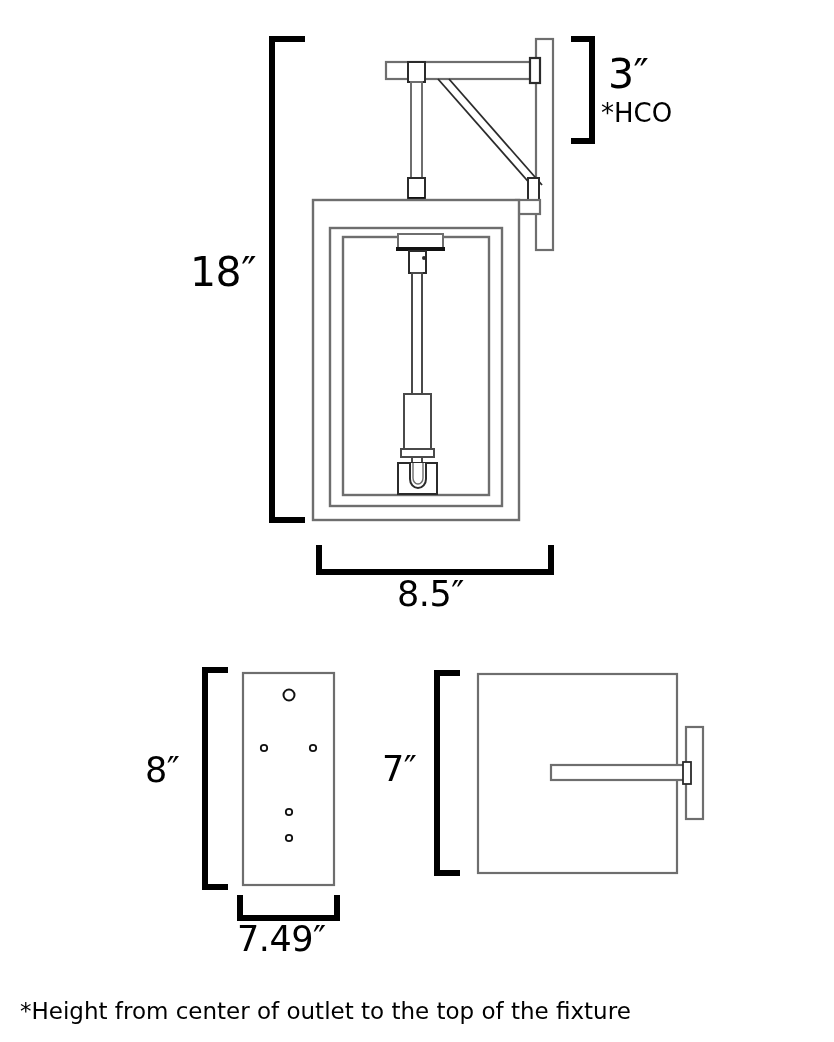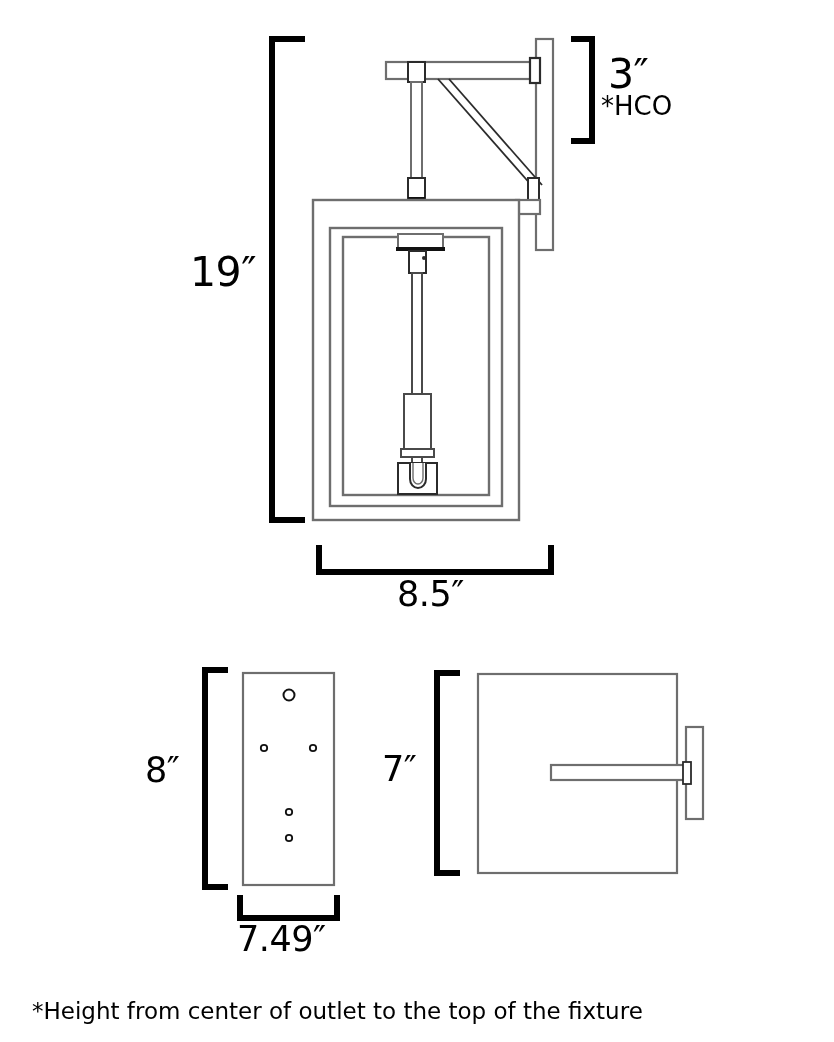--- a/index.html
+++ b/index.html
@@ -36,21 +36,21 @@
     letter-spacing: -0.5px;
   }
   #label-3 {
     left: 608px;
     top: 54px;
     font-size: 41px;
     letter-spacing: -0.5px;
   }
   #label-hco {
     left: 601px;
-    top: 93px;
+    top: 100px;
     font-size: 26px;
   }
   #label-85 {
     left: 397px;
     top: 577px;
     font-size: 35px;
     letter-spacing: -0.5px;
   }
   #label-8 {
     left: 145px;
@@ -70,21 +70,20 @@
     font-size: 35px;
     letter-spacing: -0.5px;
   }
   #footnote {
     position: absolute;
     left: 20px;
     top: 1000px;
     font-size: 23px;
     line-height: 1;
     white-space: nowrap;
-    margin-left: 12px;
   }
 </style>
 </head>
 <body>
 
 <svg id="spec-sheet" viewBox="0 0 834 1042" width="834" height="1042" xmlns="http://www.w3.org/2000/svg">
 
   <g>
 
     <g>
@@ -175,21 +174,21 @@
     <rect x="551" y="765" width="139" height="15" fill="#ffffff" stroke="#6e6e6e" stroke-width="2.2"></rect>
     <rect x="686" y="727" width="17" height="92" fill="#ffffff" stroke="#6e6e6e" stroke-width="2.2"></rect>
     <rect x="683" y="762" width="8" height="22" fill="#ffffff" stroke="#2b2b2b" stroke-width="1.8"></rect>
 
     <g>
       <path d="M 460 673 L 437 673 L 437 873 L 460 873" fill="none" stroke="#000000" stroke-width="6" stroke-linecap="butt"></path>
     </g>
   </g>
 </svg>
 
-<div class="dim-label" id="label-18">19″</div>
+<div class="dim-label" id="label-18">18″</div>
 
 <div class="dim-label" id="label-3">3″</div>
 
 <div class="dim-label" id="label-hco">*HCO</div>
 
 <div class="dim-label" id="label-85">8.5″</div>
 
 <div class="dim-label" id="label-8">8″</div>
 
 <div class="dim-label" id="label-7">7″</div>

